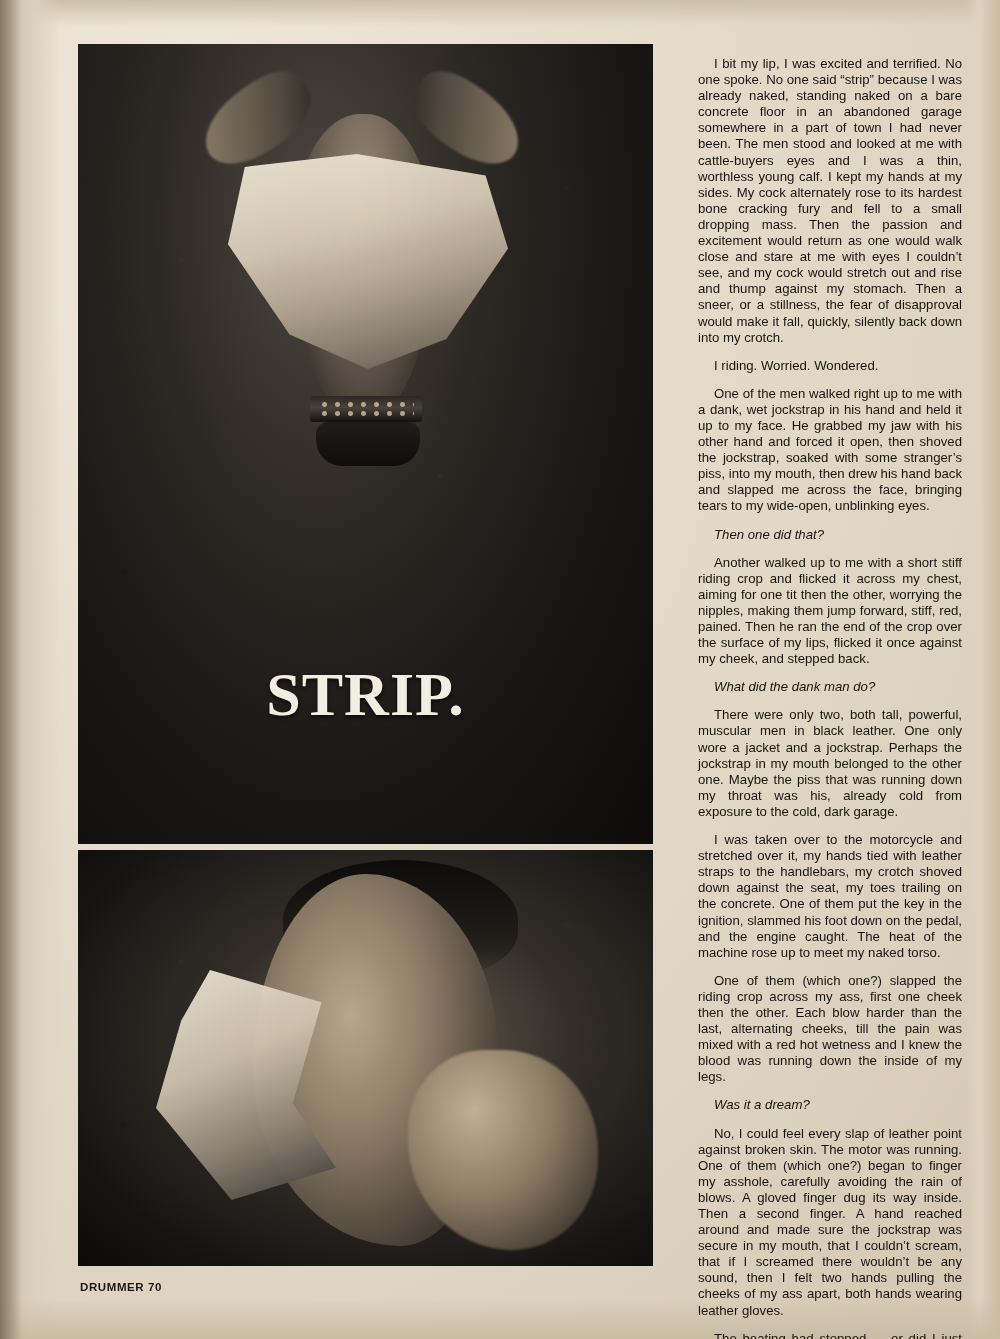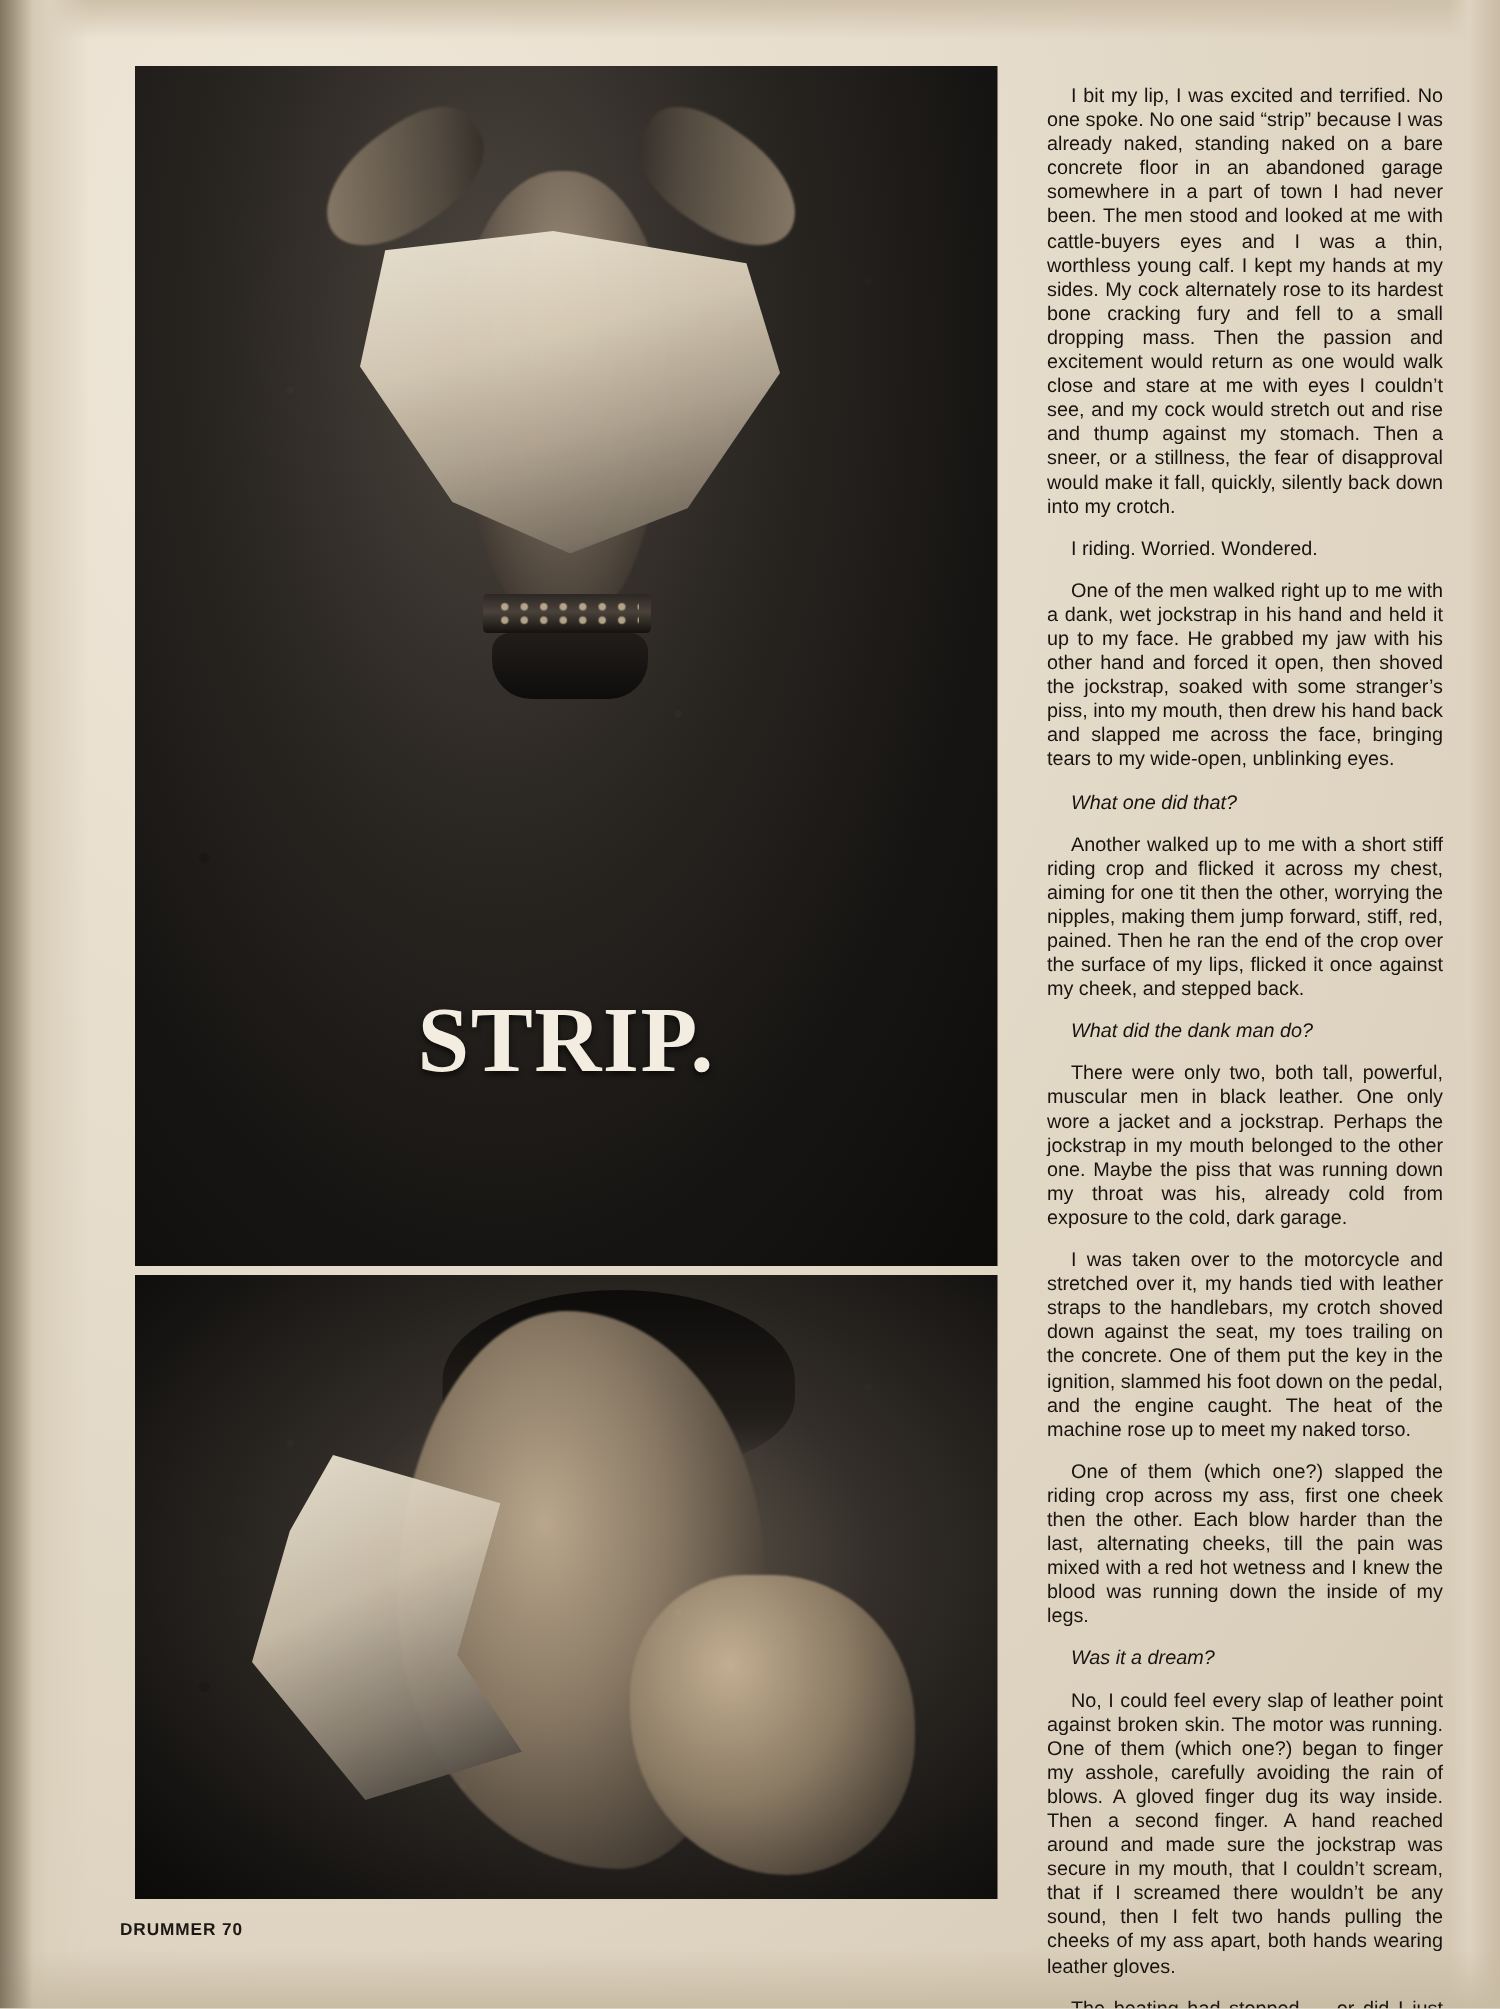--- a/index.html
+++ b/index.html
@@ -51,21 +51,21 @@
       radial-gradient(circle at 12% 42%, rgba(120,100,70,.25) 0 1px, transparent 2px),
       radial-gradient(circle at 74% 8%, rgba(120,100,70,.2) 0 1px, transparent 2px),
       radial-gradient(circle at 52% 78%, rgba(120,100,70,.18) 0 1px, transparent 2px),
       radial-gradient(circle at 33% 91%, rgba(120,100,70,.2) 0 1px, transparent 2px),
       radial-gradient(circle at 89% 63%, rgba(120,100,70,.18) 0 1px, transparent 2px);
   }
 
   
   .photo-col {
     position: absolute;
-    left: 90px;
+    left: 78px;
     top: 44px;
     width: 575px;
     height: 1222px;
   }
   .photo {
     position: absolute;
     left: 0;
     width: 575px;
     background: #111;
     overflow: hidden;
@@ -265,21 +265,21 @@
       <div class="hand"></div>
       <div class="grain"></div>
     </div>
 
   </div>
 
   <div class="text-col" id="article-body">
       <p>I bit my lip, I was excited and terrified. No one spoke. No one said “strip” because I was already naked, standing naked on a bare concrete floor in an abandoned garage somewhere in a part of town I had never been. The men stood and looked at me with cattle-buyers eyes and I was a thin, worthless young calf. I kept my hands at my sides. My cock alternately rose to its hardest bone cracking fury and fell to a small dropping mass. Then the passion and excitement would return as one would walk close and stare at me with eyes I couldn’t see, and my cock would stretch out and rise and thump against my stomach. Then a sneer, or a stillness, the fear of disapproval would make it fall, quickly, silently back down into my crotch.</p>
       <p>I riding. Worried. Wondered.</p>
       <p>One of the men walked right up to me with a dank, wet jockstrap in his hand and held it up to my face. He grabbed my jaw with his other hand and forced it open, then shoved the jockstrap, soaked with some stranger’s piss, into my mouth, then drew his hand back and slapped me across the face, bringing tears to my wide-open, unblinking eyes.</p>
-      <p class="q">What one did that?</p>
+      <p class="q">Then one did that?</p>
       <p>Another walked up to me with a short stiff riding crop and flicked it across my chest, aiming for one tit then the other, worrying the nipples, making them jump forward, stiff, red, pained. Then he ran the end of the crop over the surface of my lips, flicked it once against my cheek, and stepped back.</p>
       <p class="q">What did the dank man do?</p>
       <p>There were only two, both tall, powerful, muscular men in black leather. One only wore a jacket and a jockstrap. Perhaps the jockstrap in my mouth belonged to the other one. Maybe the piss that was running down my throat was his, already cold from exposure to the cold, dark garage.</p>
       <p>I was taken over to the motorcycle and stretched over it, my hands tied with leather straps to the handlebars, my crotch shoved down against the seat, my toes trailing on the concrete. One of them put the key in the ignition, slammed his foot down on the pedal, and the engine caught. The heat of the machine rose up to meet my naked torso.</p>
       <p>One of them (which one?) slapped the riding crop across my ass, first one cheek then the other. Each blow harder than the last, alternating cheeks, till the pain was mixed with a red hot wetness and I knew the blood was running down the inside of my legs.</p>
       <p class="q">Was it a dream?</p>
       <p>No, I could feel every slap of leather point against broken skin. The motor was running. One of them (which one?) began to finger my asshole, carefully avoiding the rain of blows. A gloved finger dug its way inside. Then a second finger. A hand reached around and made sure the jockstrap was secure in my mouth, that I couldn’t scream, that if I screamed there wouldn’t be any sound, then I felt two hands pulling the cheeks of my ass apart, both hands wearing leather gloves.</p>
       <p>The beating had stopped — or did I just imagine it had —</p>
       <p class="q">Did it hand?</p>
     </div>

